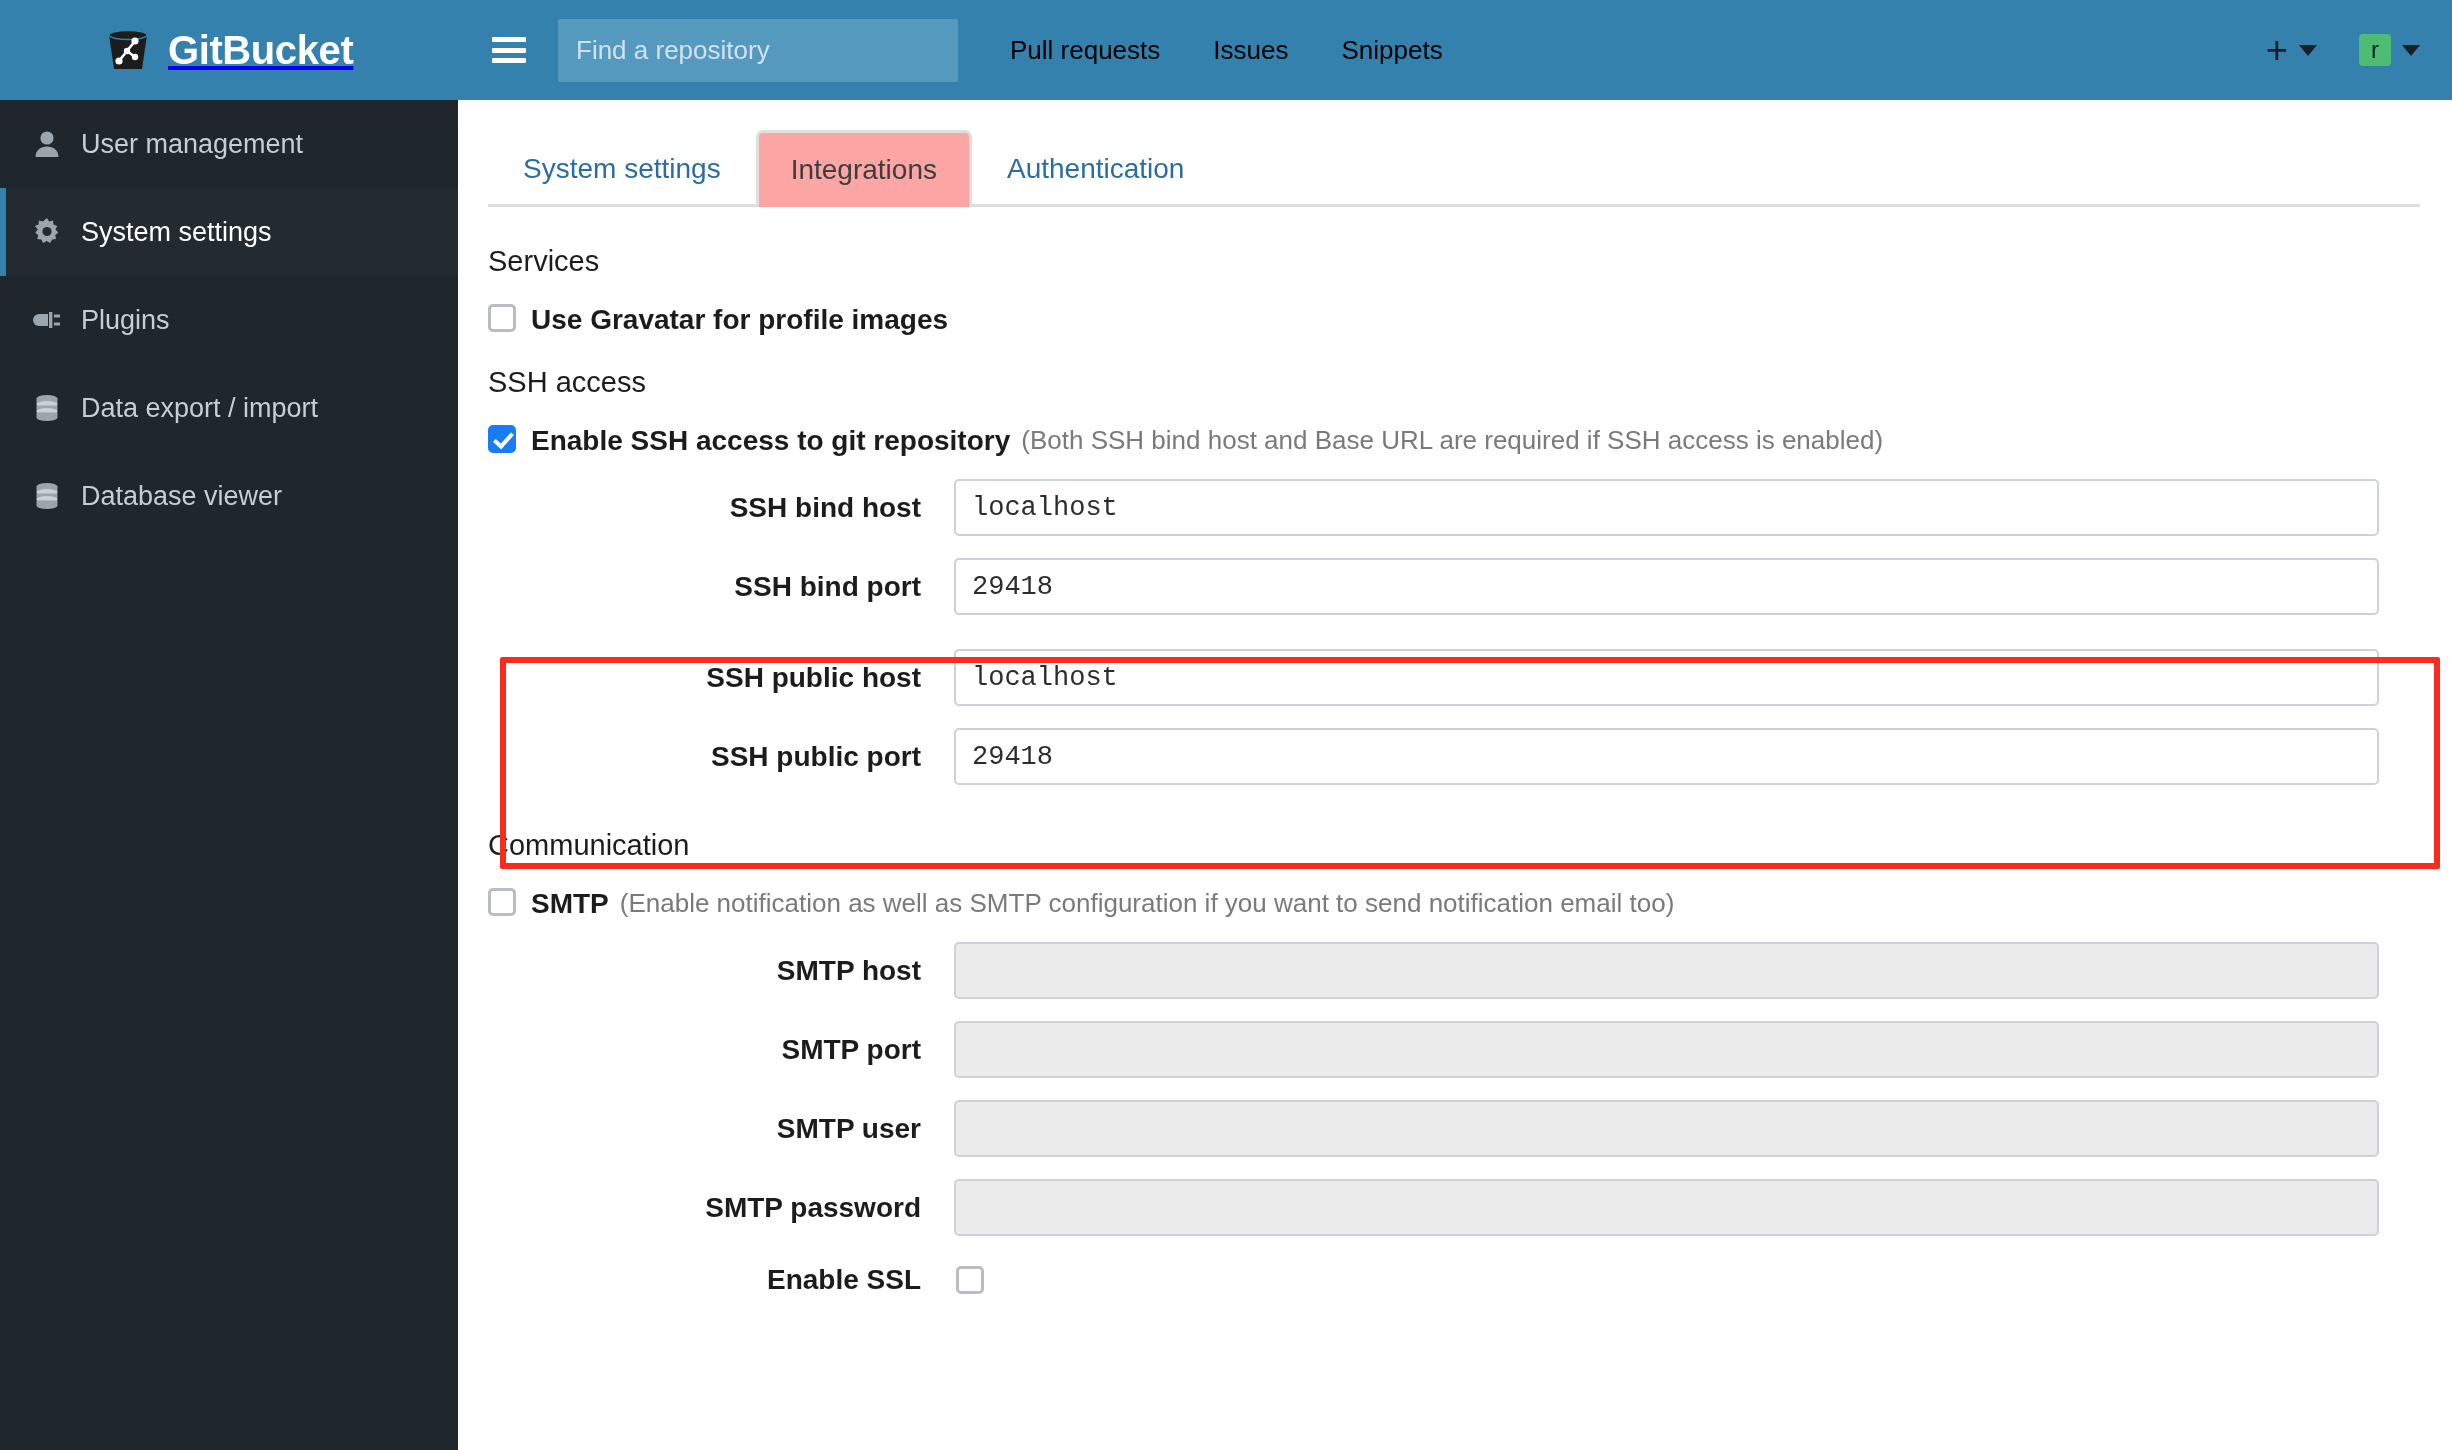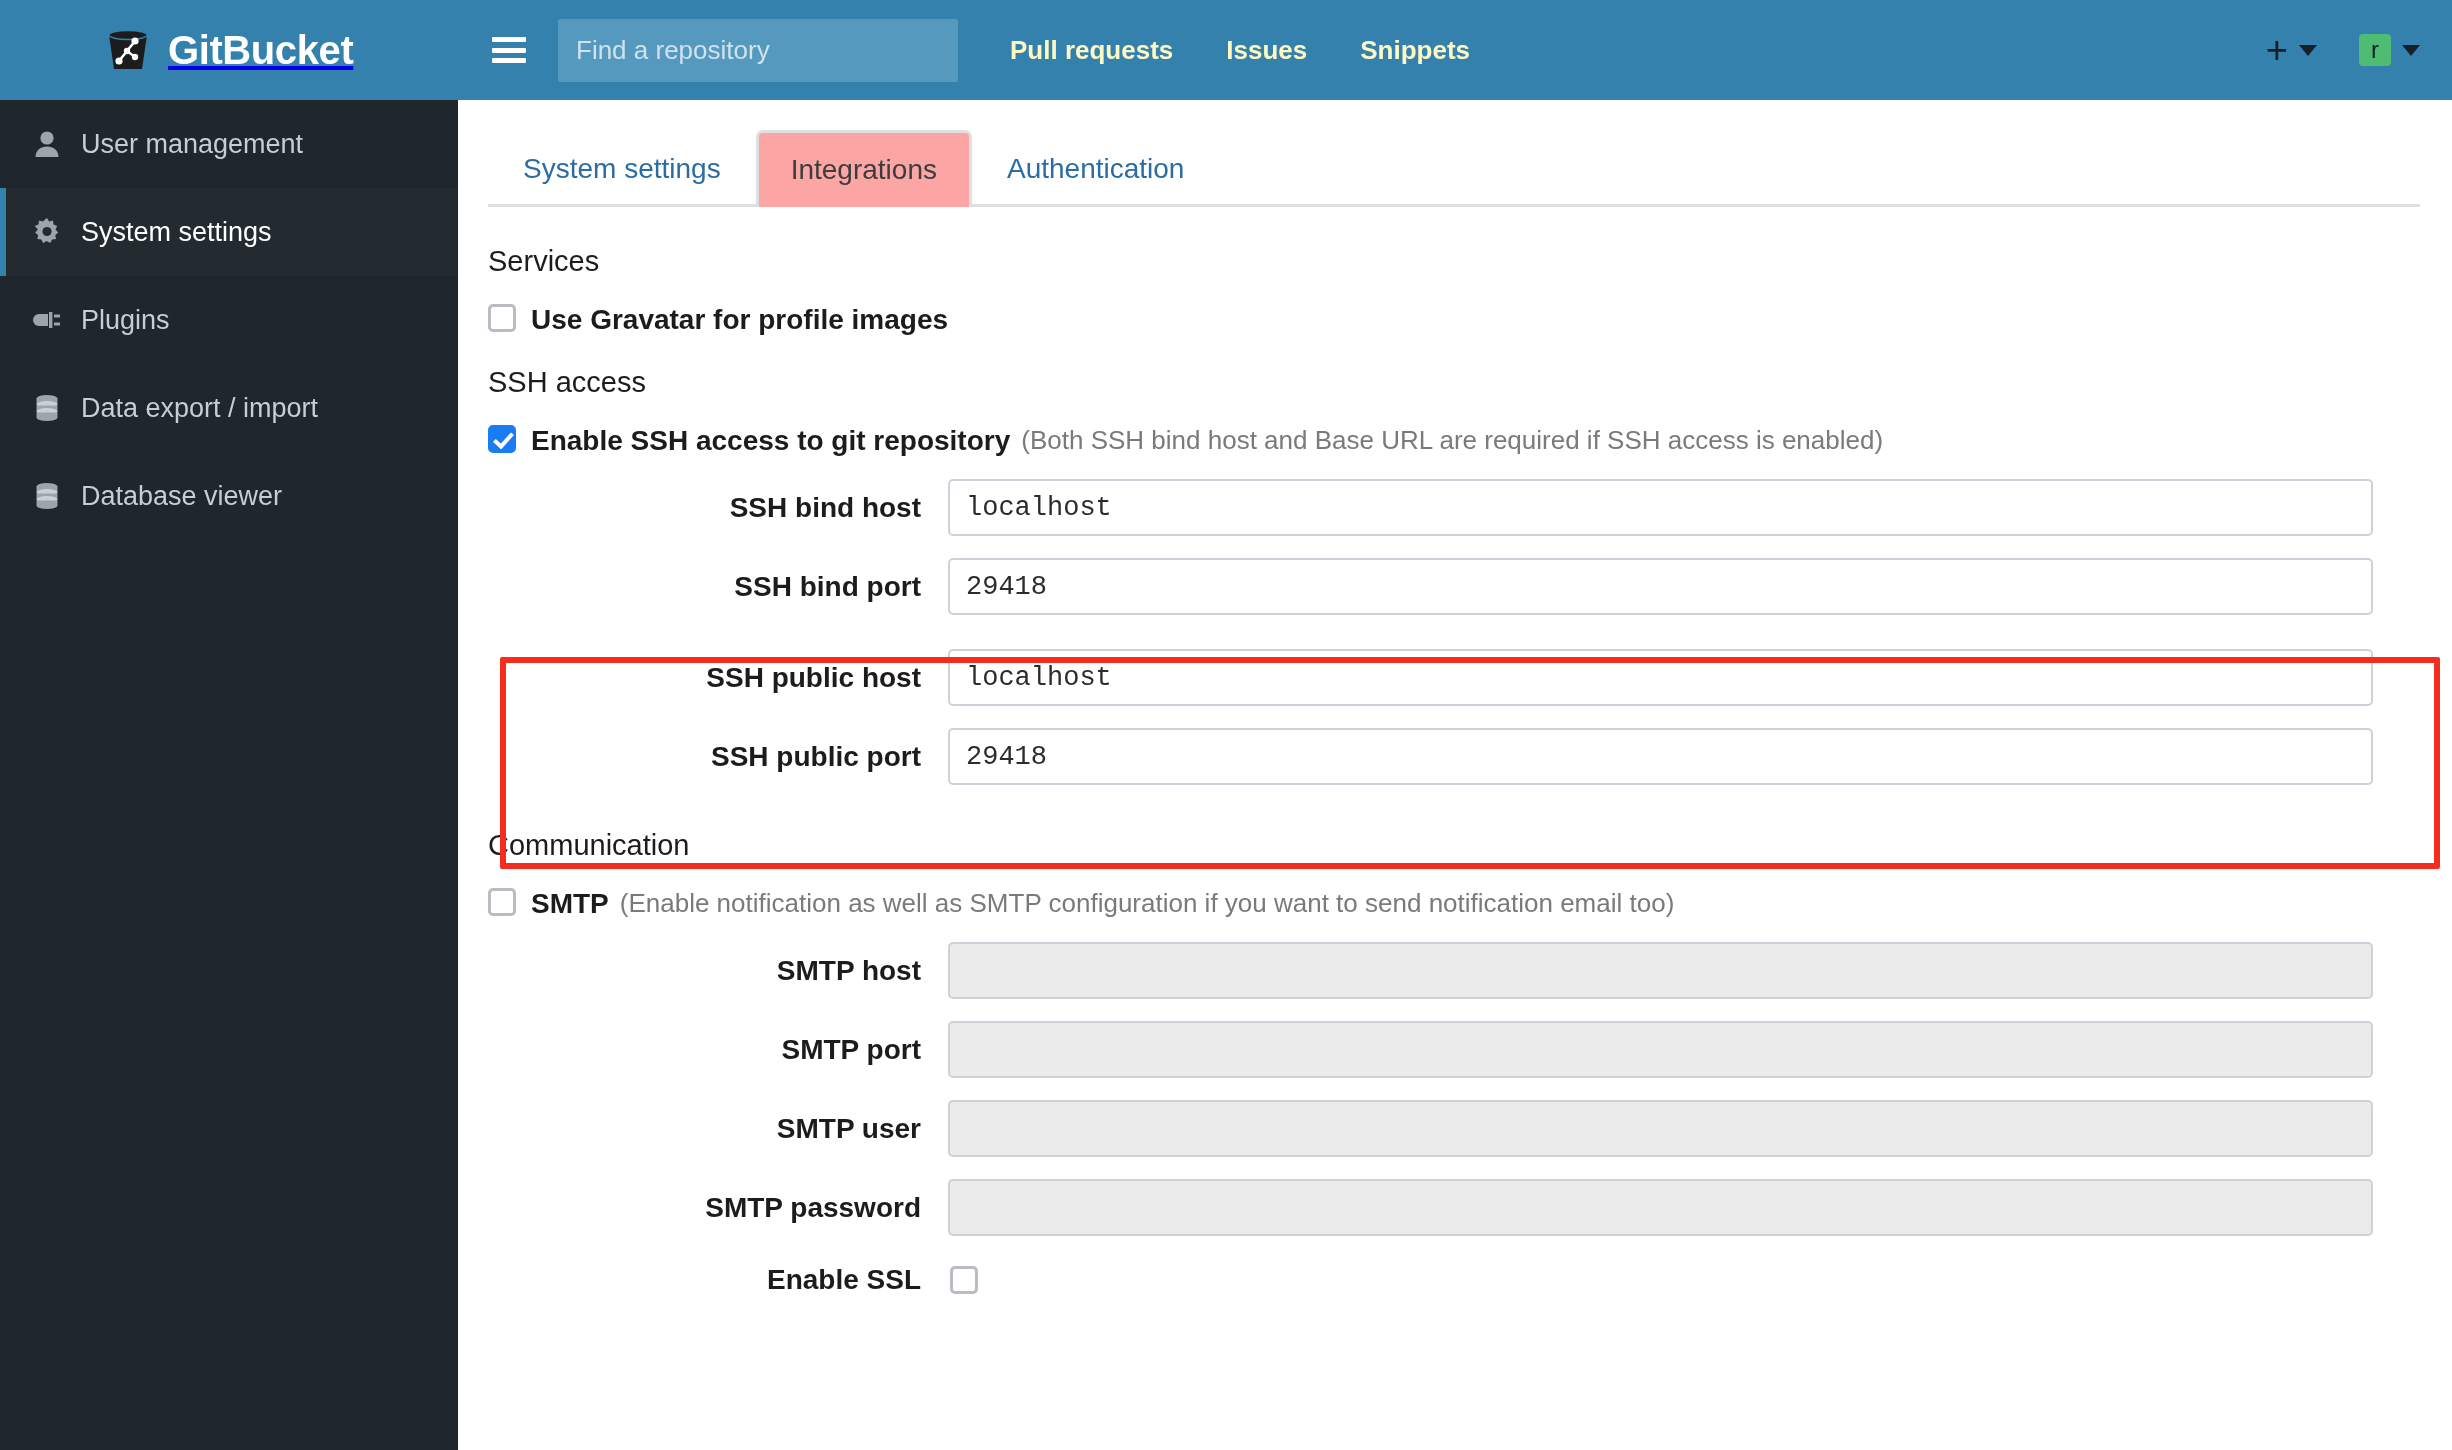--- a/index.html
+++ b/index.html
@@ -37,21 +37,21 @@
   .search-box {
     width: 400px; height: 63px; background: #5599bf;
     border: none; outline: none; border-radius: 2px;
     margin-left: 10px; padding: 0 18px;
     color: #ffffff; font-size: 26px;
     font-family: "Liberation Sans", sans-serif;
   }
   .search-box::placeholder { color: #cfe2ed; opacity: 1; }
   .nav-links { display: flex; align-items: center; margin-left: 52px; gap: 53px; }
   .nav-link {
-    color: #fef9c3; font-size: 26px; text-decoration: none; white-space: nowrap; font-weight: bold;
+    color: #000000; font-size: 26px; text-decoration: none; white-space: nowrap;
   }
   .header-right {
     margin-left: auto; display: flex; align-items: center;
     padding-right: 32px; gap: 42px;
   }
   .plus-menu, .avatar-menu { display: flex; align-items: center; gap: 11px; cursor: pointer; }
   .plus-glyph { color: #17202a; font-size: 38px; line-height: 28px; font-weight: 500; }
   .caret {
     width: 0; height: 0;
     border-left: 9px solid transparent; border-right: 9px solid transparent;
@@ -129,21 +129,21 @@
     left: 7px; top: 1px; width: 7px; height: 15px;
     border: solid #ffffff; border-width: 0 4px 4px 0;
     transform: rotate(42deg);
   }
   .check-strong { font-size: 28px; font-weight: bold; color: #1c1c1c; }
   .check-note { font-size: 26px; color: #7a7a7a; margin-left: 11px; }
 
   
   .field-row {
     display: flex; align-items: center;
-    margin-top: 22px; padding-left: 30px;
+    margin-top: 22px; padding-left: 30px; gap: 6px;
   }
   .field-label {
     width: 460px; flex: 0 0 460px; text-align: right;
     font-size: 28px; font-weight: bold; color: #1c1c1c;
     padding-right: 27px; white-space: nowrap;
   }
   .field-input {
     height: 57px; width: 1425px;
     border: 2px solid #ccd1da; border-radius: 5px;
     background: #ffffff; font-size: 27px; color: #2c2c2c;

